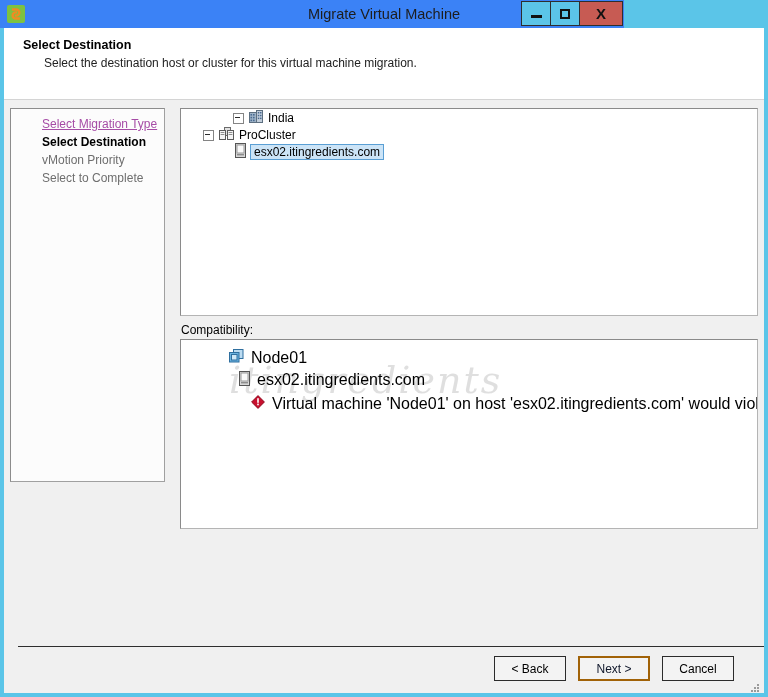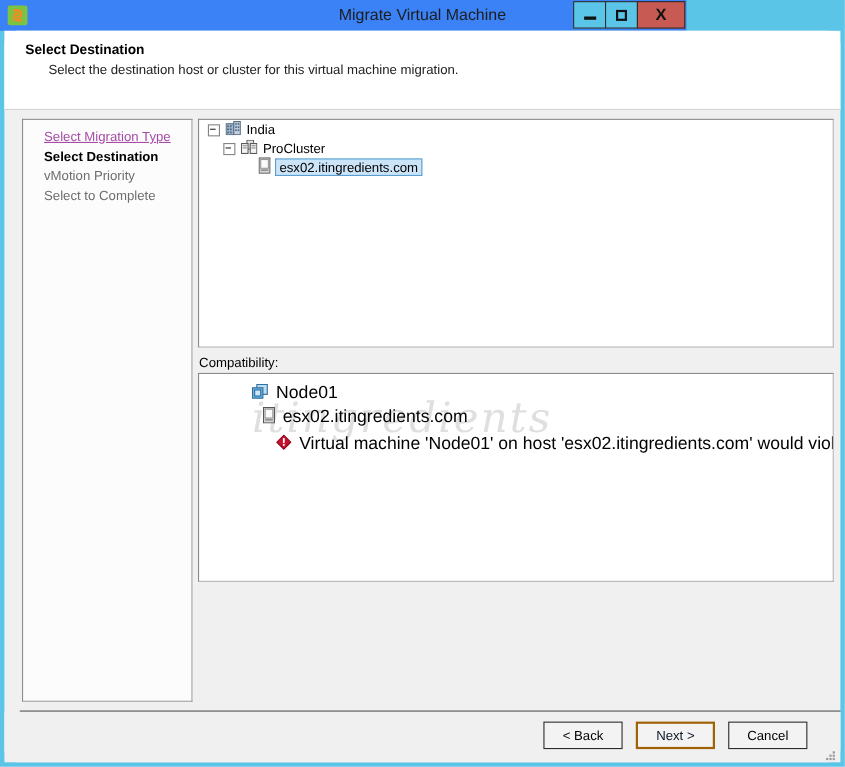--- a/index.html
+++ b/index.html
@@ -101,28 +101,28 @@
   .header-sub {
     position: absolute;
     left: 40px; top: 28px;
     font-size: 12px;
     color: #222;
   }
 
   
   .sidebar {
     position: absolute;
-    left: 16px; top: 80px;
-    width: 155px; height: 530px;
+    left: 6px; top: 80px;
+    width: 155px; height: 374px;
     background: #fcfcfc;
     border: 1px solid #a0a0a0;
     border-top-color: #8c8c8c;
     border-left-color: #8c8c8c;
     box-sizing: border-box;
-    padding: 6px 0 0 4px;
+    padding: 6px 0 0 16px;
   }
   .nav-item {
     font-size: 12px;
     padding: 1px 0 1px 15px;
     line-height: 16px;
     white-space: nowrap;
   }
   .nav-item.visited {
     color: #a64ca6;
     text-decoration: underline;
@@ -149,21 +149,21 @@
   }
   .trow {
     display: flex;
     align-items: center;
     height: 16px;
     margin-top: 1px;
     font-size: 12px;
     color: #000;
     white-space: nowrap;
   }
-  .trow.lvl0 { padding-left: 8px; }
+  .trow.lvl0 { padding-left: 8px; margin-left: 44px; }
   .trow.lvl1 { padding-left: 22px; }
   .trow.lvl2 { padding-left: 54px; }
 
   .expander {
     width: 9px; height: 9px;
     border: 1px solid #848484;
     background: #fff;
     position: relative;
     margin-right: 5px;
     flex: none;

